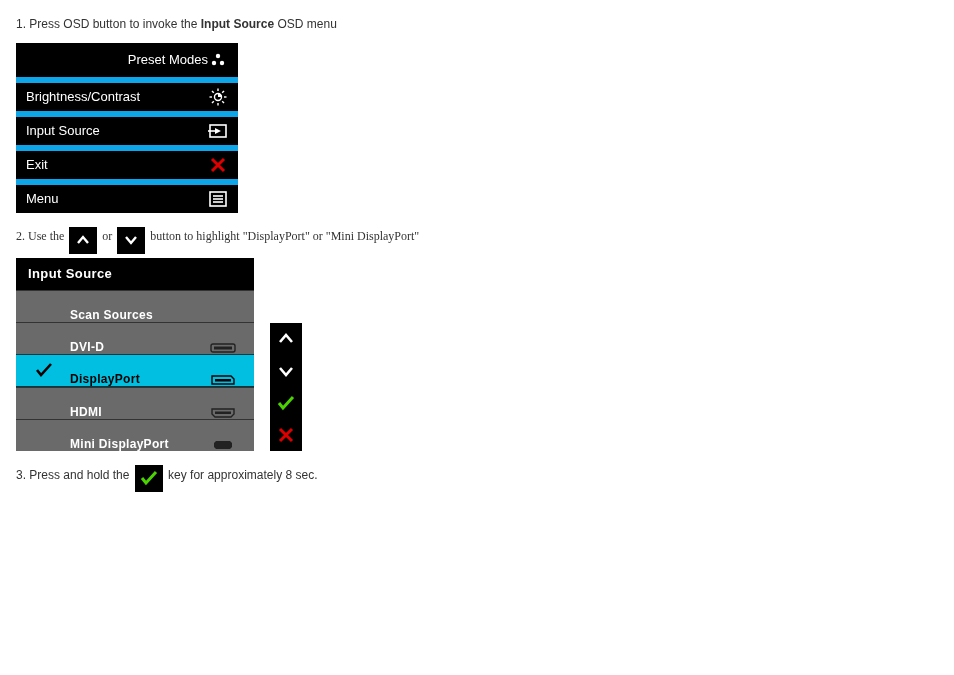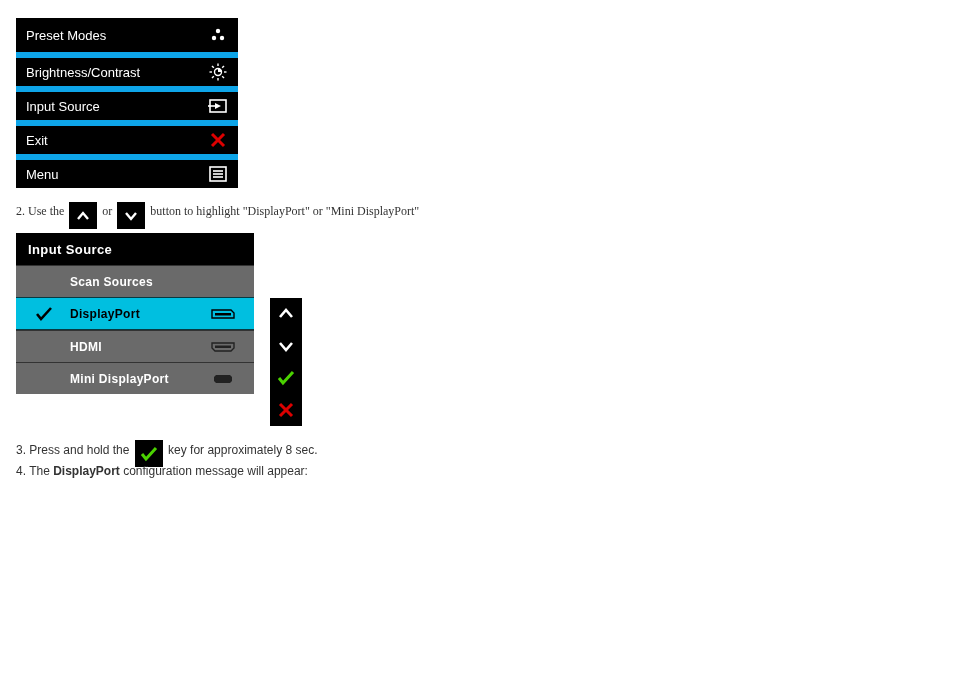--- a/index.html
+++ b/index.html
@@ -29,21 +29,21 @@
     align-items: center;
     justify-content: space-between;
     background: #000;
     color: #fff;
     height: 34px;
     padding: 0 10px;
     border-top: 6px solid #0ea5e9;
     box-sizing: border-box;
     font-size: 13px;
   }
-  .osd1-row:first-child { border-top: none; }
+  .osd1-row:first-child { border-top: none; justify-content: flex-end; }
   .osd1-row .icon {
     width: 20px;
     height: 20px;
     display: flex;
     align-items: center;
     justify-content: center;
   }
 
   
   .nav-icon {
@@ -83,21 +83,21 @@
     font-weight: bold;
     height: 32px;
     display: flex;
     align-items: center;
     padding: 0 12px;
     font-size: 13px;
     letter-spacing: .4px;
   }
   .osd2-row {
     display: flex;
-    align-items: center;
+    align-items: flex-end;
     height: 31px;
     background: #6a6a6a;
     color: #fff;
     padding: 0 12px 0 18px;
     border-top: 1px solid #333;
     font-size: 12px;
     font-weight: bold;
     letter-spacing: .3px;
     position: relative;
   }
@@ -141,20 +141,23 @@
 
   
   svg { display: block; }
 </style>
 </head>
 <body>
 
 <div class="page">
 
 
+  <div class="text-line">
+    <span>1. Press OSD button to invoke the </span><span class="b">Input Source</span><span> OSD menu</span>
+  </div>
 
   <div class="osd1">
 
     <div class="osd1-row">
       <span>Preset Modes</span>
       <span class="icon">
         <svg width="18" height="14" viewBox="0 0 18 14">
           <circle cx="9" cy="3" r="2.2" fill="#fff"></circle>
           <circle cx="5" cy="10" r="2.2" fill="#fff"></circle>
           <circle cx="13" cy="10" r="2.2" fill="#fff"></circle>
@@ -235,20 +238,29 @@
 
   <div class="osd2-wrap">
     <div class="osd2">
       <div class="osd2-header">Input Source</div>
 
       <div class="osd2-row">
         <span class="label">Scan Sources</span>
         <span class="port-icon"></span>
       </div>
 
+      <div class="osd2-row">
+        <span class="label">DVI-D</span>
+        <span class="port-icon">
+          <svg width="26" height="12" viewBox="0 0 26 12">
+            <rect x="1" y="2" width="24" height="8" rx="2" fill="none" stroke="#222" stroke-width="1.4"></rect>
+            <rect x="4" y="4.5" width="18" height="3" fill="#222"></rect>
+          </svg>
+        </span>
+      </div>
 
       <div class="osd2-row sel">
         <span class="tick">
           <svg width="16" height="14" viewBox="0 0 16 14">
               <polyline points="1,7 5,12 15,1" fill="none" stroke="#000" stroke-width="2.6"></polyline>
             </svg>
         </span>
         <span class="label">DisplayPort</span>
         <span class="port-icon">
           <svg width="26" height="12" viewBox="0 0 26 12">
@@ -306,17 +318,14 @@
   <div class="text-line" style="margin-top:14px; margin-bottom:0;">
     <span>3. Press and hold the </span>
     <span class="check-icon-inline">
       <svg width="18" height="16" viewBox="0 0 18 16">
           <polyline points="2,8 6,13 16,2" fill="none" stroke="#4bd200" stroke-width="3"></polyline>
         </svg>
     </span>
     <span> key for approximately 8 sec.</span>
   </div>
 
-  <div class="text-line" style="margin-top:2px;">
-    <span>4. The </span><span class="b">DisplayPort</span><span> configuration message will appear:</span>
-  </div>
 
 </div>
 
 </body></html>

